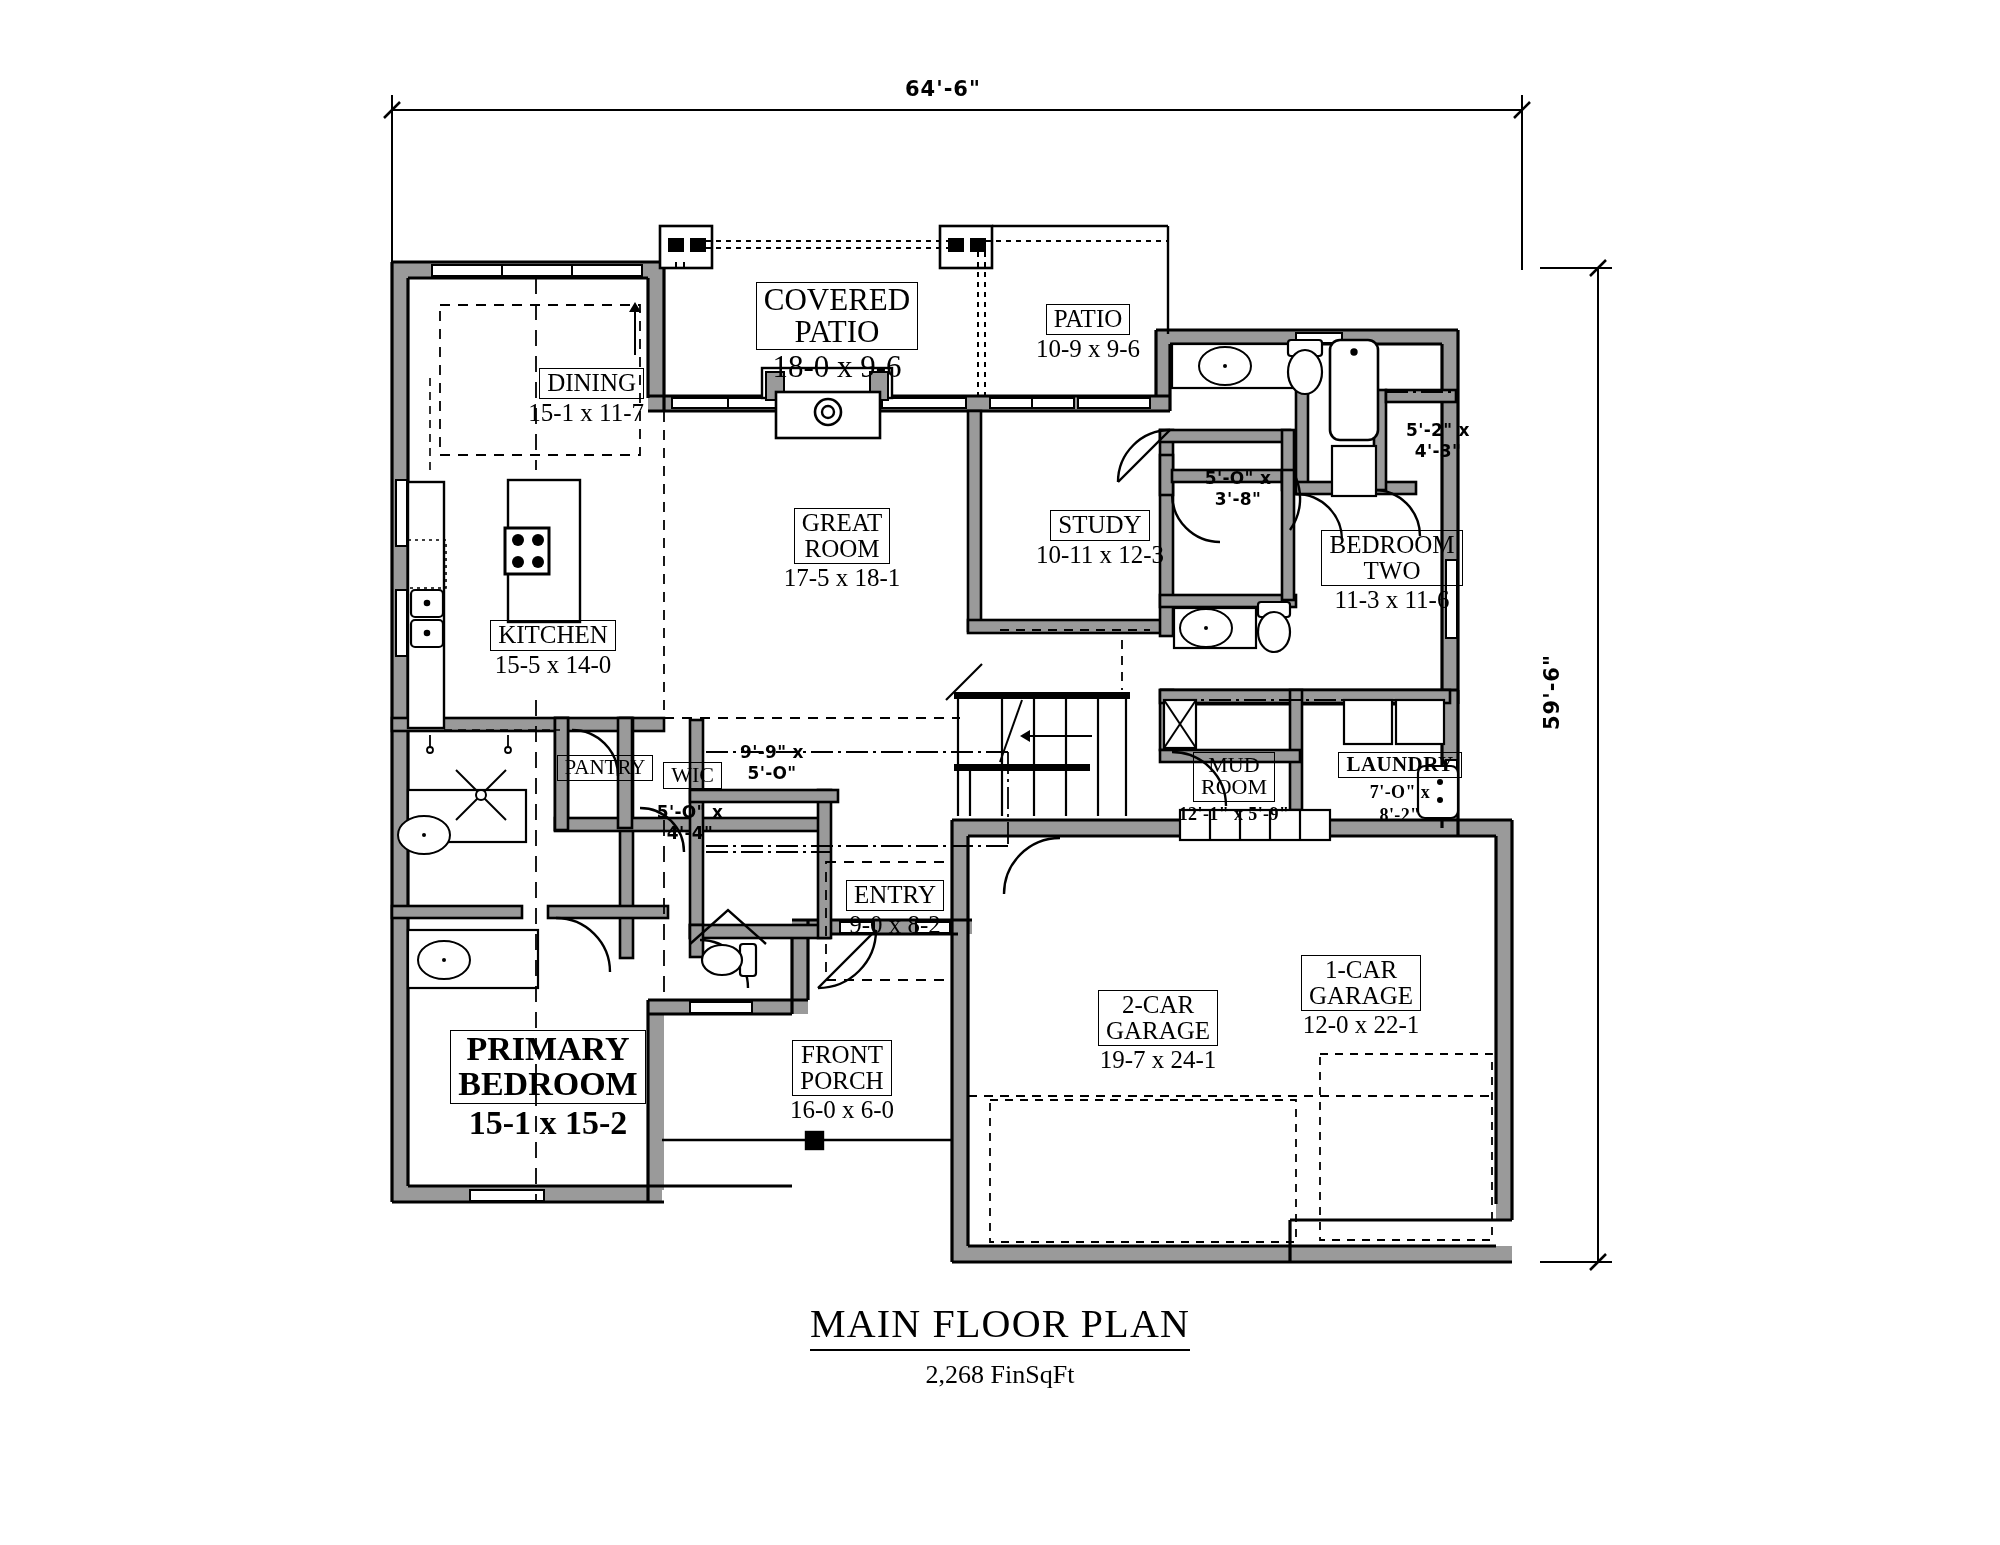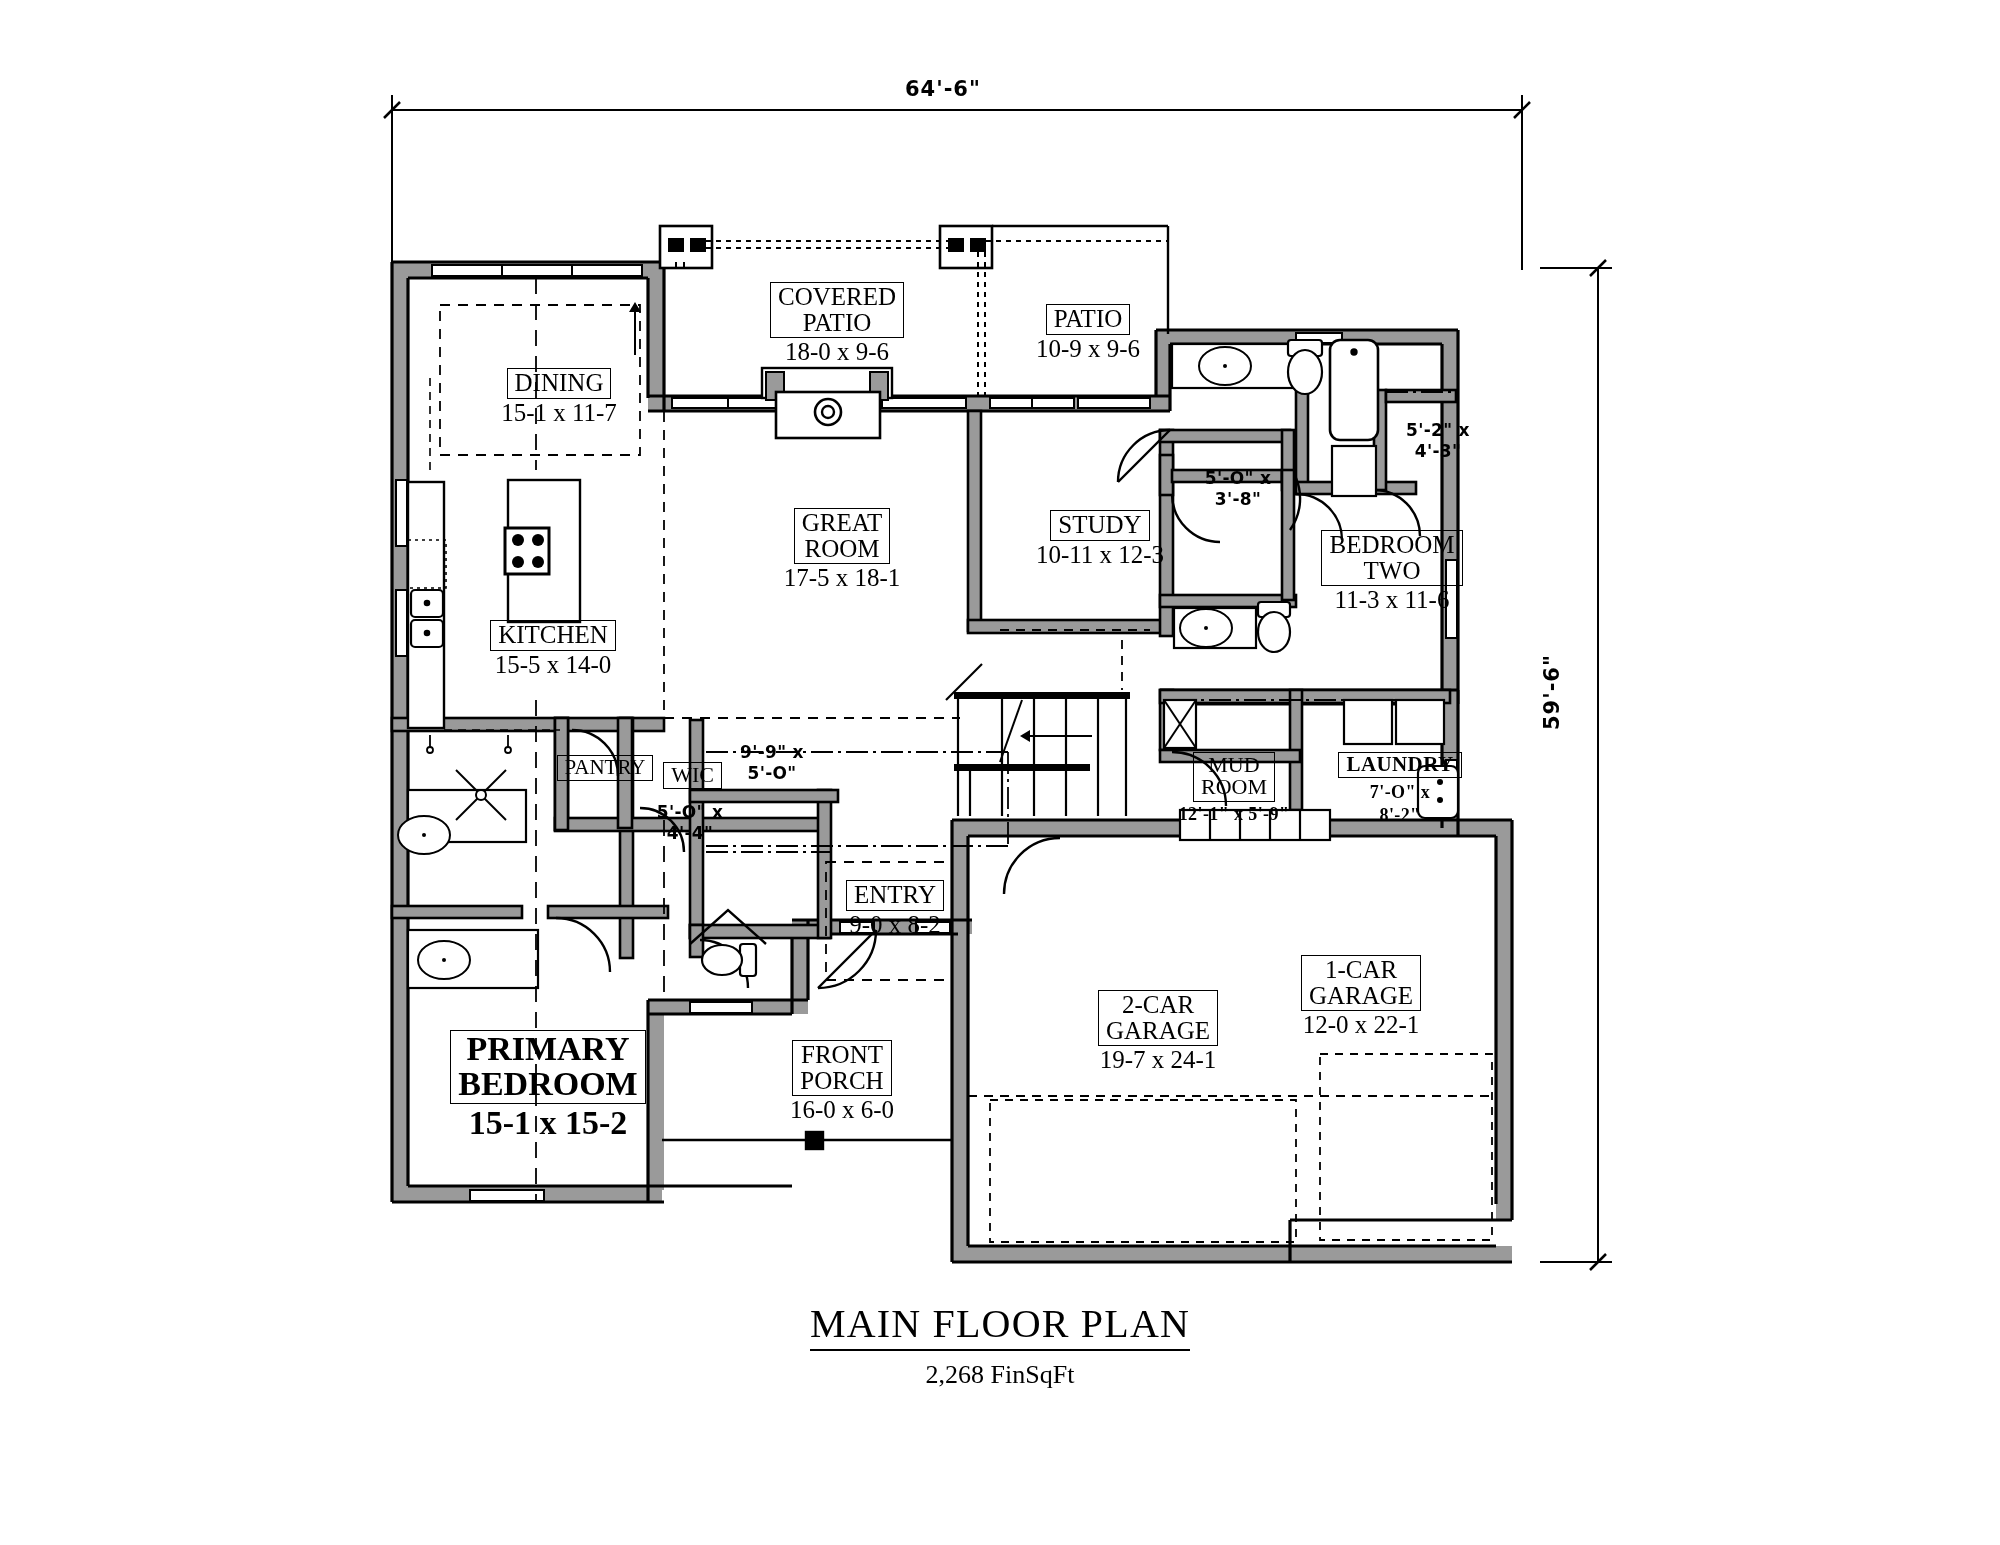--- a/index.html
+++ b/index.html
@@ -410,31 +410,31 @@
     </g>
 
     <g stroke="#000" stroke-width="1.8" fill="none" stroke-dasharray="9 7">
       <line x1="1000" y1="630" x2="1150" y2="630"></line>
       <line x1="1122" y1="640" x2="1122" y2="690"></line>
       <line x1="968" y1="1096" x2="1496" y2="1096"></line>
     </g>
 
   </svg>
 
-  <div class="roomlabel" style="left:474px;top:368px;width:170px;font-size:25px;">
+  <div class="roomlabel" style="left:474px;top:368px;width:170px;font-size:25px;text-align:right;">
     <span class="namebox">DINING</span>
     <div class="dims">15-1 x 11-7</div>
   </div>
 
   <div class="roomlabel" style="left:458px;top:620px;width:190px;font-size:25px;">
     <span class="namebox">KITCHEN</span>
     <div class="dims">15-5 x 14-0</div>
   </div>
 
-  <div class="roomlabel" style="left:742px;top:282px;width:190px;font-size:25px;">
+  <div class="roomlabel" style="left:742px;top:282px;width:190px;font-size:31px;">
     <span class="namebox">COVERED
 PATIO</span>
     <div class="dims">18-0 x 9-6</div>
   </div>
 
   <div class="roomlabel" style="left:1008px;top:304px;width:160px;font-size:25px;">
     <span class="namebox">PATIO</span>
     <div class="dims">10-9 x 9-6</div>
   </div>
 

